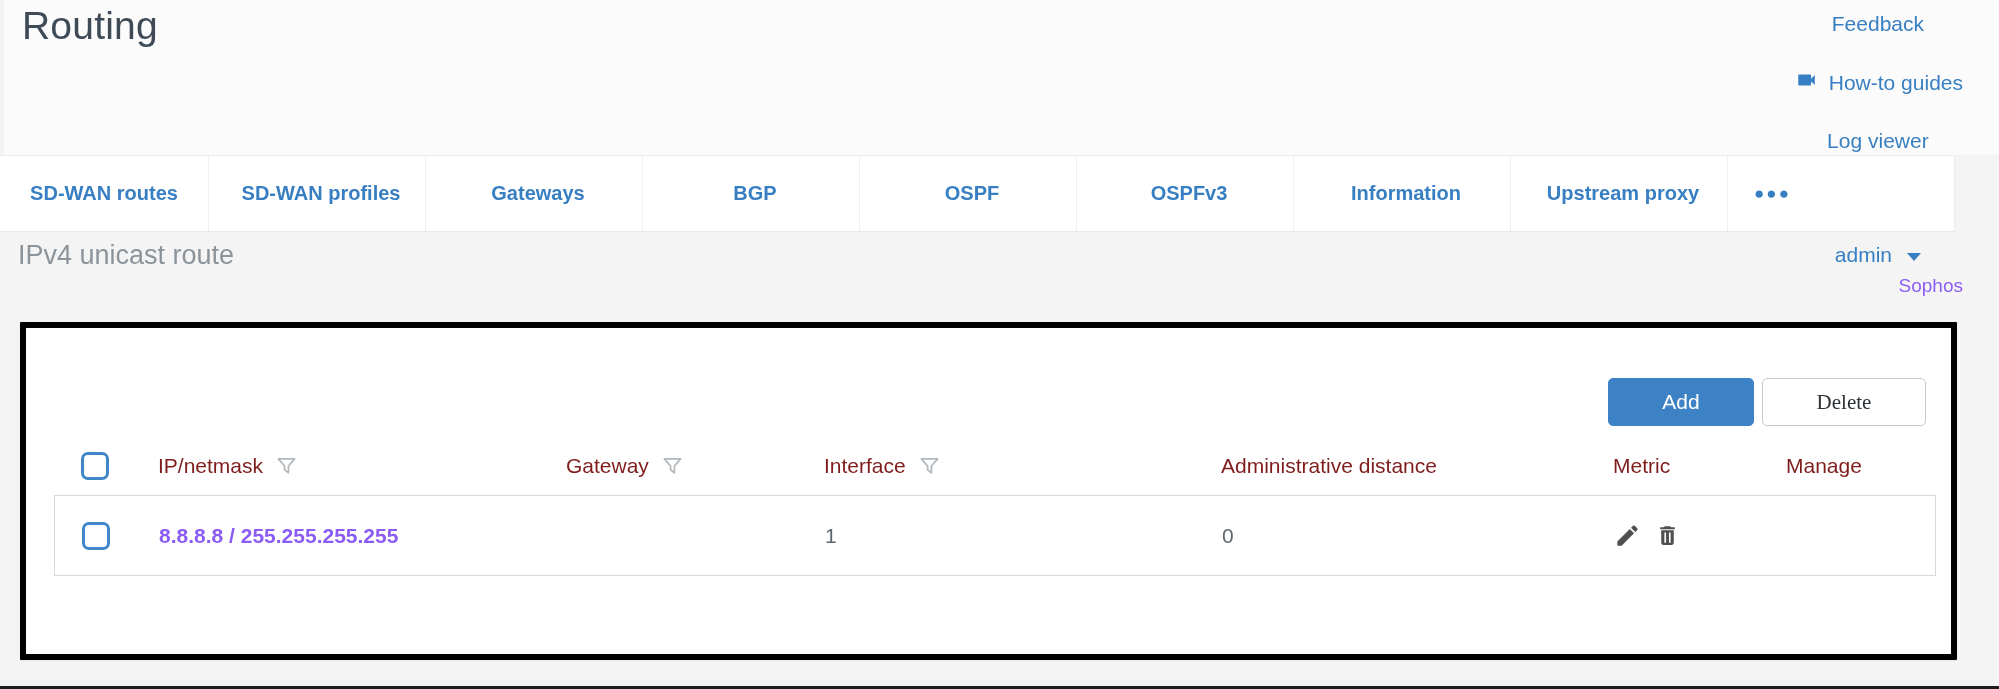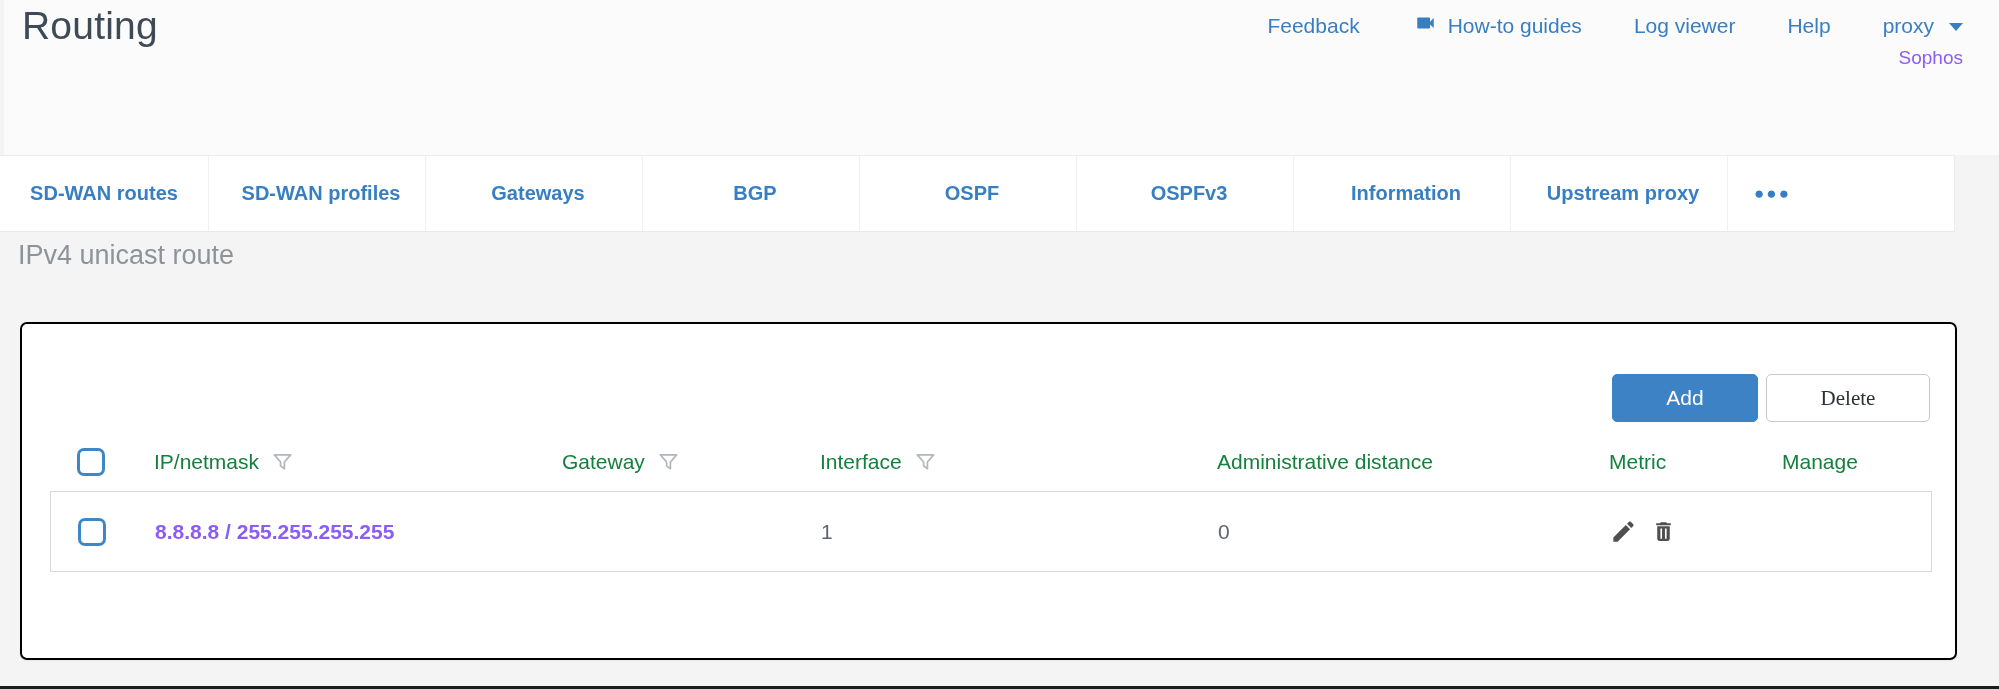--- a/index.html
+++ b/index.html
@@ -4,21 +4,21 @@
 <style>
   * { margin:0; padding:0; box-sizing:border-box; }
   html,body { width:1999px; height:689px; overflow:hidden;
     font-family:"Liberation Sans","DejaVu Sans",sans-serif; background:#f4f4f5; }
 
   
   .topbar { position:absolute; left:4px; top:0; width:1999px; height:155px; background:#fbfbfb; }
   .page-title { position:absolute; left:18px; top:4px; font-size:39px; font-weight:400;
     color:#3e4a56; letter-spacing:.2px; }
   .topnav { position:absolute; top:12px; right:40px; text-align:right; }
-  .topnav-row { display:flex; align-items:center; gap:52px; justify-content:flex-end; }
+  .topnav-row { display:flex; align-items:center; gap:33px; justify-content:flex-end;flex-direction:column; }
   .toplink { color:#377fc2; font-size:21px; text-decoration:none; cursor:pointer;
     display:flex; align-items:center; gap:9px; white-space:nowrap; }
   .caret { width:0; height:0; border-left:7px solid transparent; border-right:7px solid transparent;
     border-top:8px solid #377fc2; display:inline-block; margin-left:6px; margin-top:3px; }
   .brand { margin-top:8px; color:#8b5cf6; font-size:19px; }
 
   
   .tabbar { position:absolute; left:0; top:155px; width:1955px; height:77px; background:#ffffff;
     display:flex; border-top:1px solid #ececec; border-bottom:1px solid #e9e9e9;
     border-right:1px solid #ececec;gap:8px; }
@@ -30,31 +30,31 @@
     background:#4388c8; border-radius:2px; }
   .tab-more { flex:0 0 73px; display:flex; align-items:center; justify-content:center;
     color:#377fc2; font-size:17px; font-weight:bold; letter-spacing:2px; cursor:pointer; }
 
   
   .section-heading { position:absolute; left:18px; top:240px; font-size:27px; font-weight:400;
     color:#8c949b; }
 
   
   .card { position:absolute; left:20px; top:322px; width:1937px; height:338px; background:#fff;
-    border:2px solid #000000; border-radius:7px; box-shadow:0 1px 2px rgba(0,0,0,.05); }
+    border:6px solid #000000; border-radius:1px; box-shadow:0 1px 2px rgba(0,0,0,.05); }
   .toolbar { position:absolute; top:50px; right:25px; display:flex; gap:8px; }
   .btn { height:48px; font-size:21px; border-radius:5px; cursor:pointer;
     font-family:inherit; }
   .btn-add { width:146px; background:#3d82c4; border:1px solid #3d82c4; color:#fff; }
   .btn-delete { width:164px; background:#fff; border:1px solid #c9c9c9; color:#2b3035;font-family:Liberation Serif, serif; }
 
   .grid { display:grid; grid-template-columns:104px 408px 258px 397px 392px 173px 1fr;
     align-items:center; }
   .thead { position:absolute; left:28px; top:113px; width:1882px; height:50px;
-    color:#15803d; font-size:21px; }
+    color:#7f1d1d; font-size:21px; }
   .th { display:flex; align-items:center; gap:12px; }
   .rowbox { position:absolute; left:28px; top:167px; width:1882px; height:81px;
     border:1px solid #d9d9d9; background:#fff; font-size:21px; }
 
   .checkbox { width:28px; height:28px; border:3px solid #3f86c7; border-radius:7px;
     background:#fff; margin-left:27px; cursor:pointer; }
   .route-link { color:#8b5cf6; font-weight:bold; cursor:pointer; }
   .cell-muted { color:#5f676d; }
   .manage-cell { display:flex; align-items:center; gap:14px; }
   .icon-btn { cursor:pointer; display:flex; align-items:center; }
@@ -81,21 +81,21 @@
         </span>
         <span>How-to guides</span>
       </a>
       <a class="toplink">
         <span>Log viewer</span>
       </a>
       <a class="toplink">
         <span>Help</span>
       </a>
       <a class="toplink">
-        <span>proxy</span>
+        <span>admin</span>
         <span class="caret"></span>
       </a>
     </div>
     <div class="brand">Sophos</div>
   </div>
 </header>
 
 <nav class="tabbar">
   <div class="tab">SD-WAN routes</div>
   <div class="tab">SD-WAN profiles</div>

